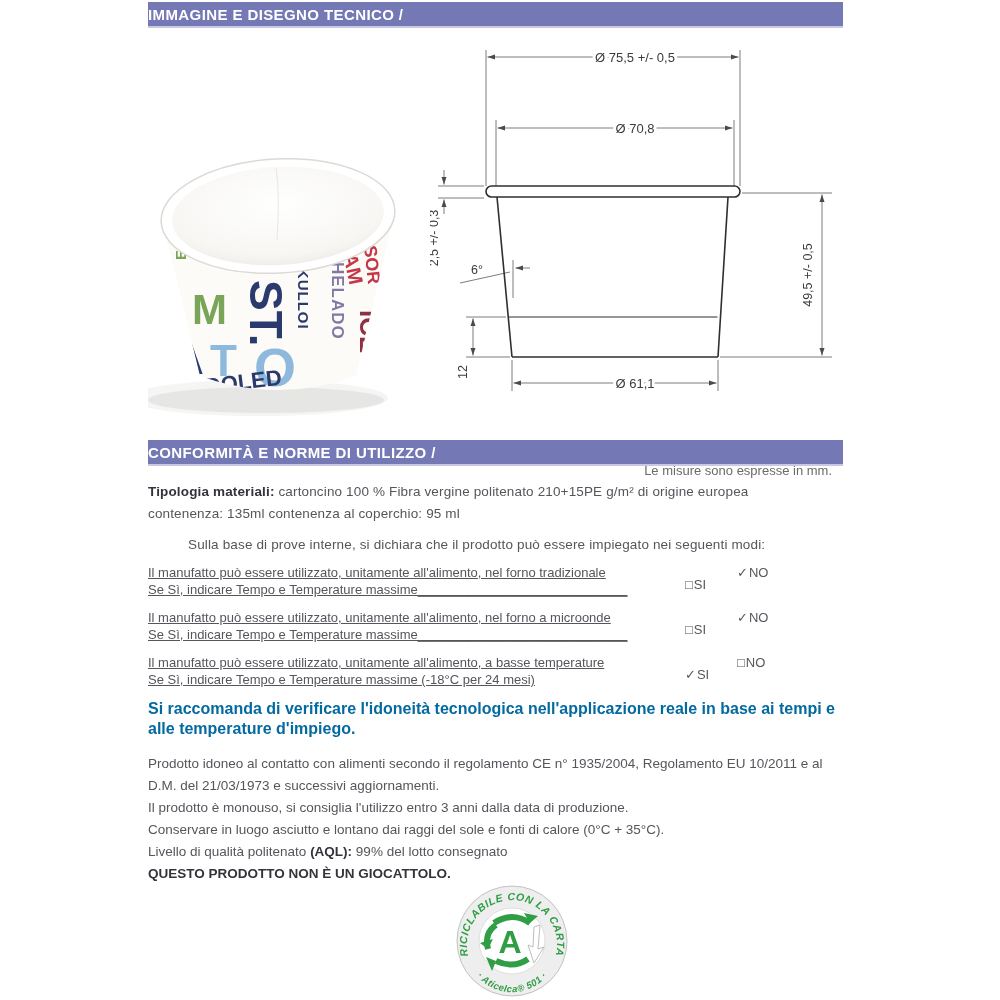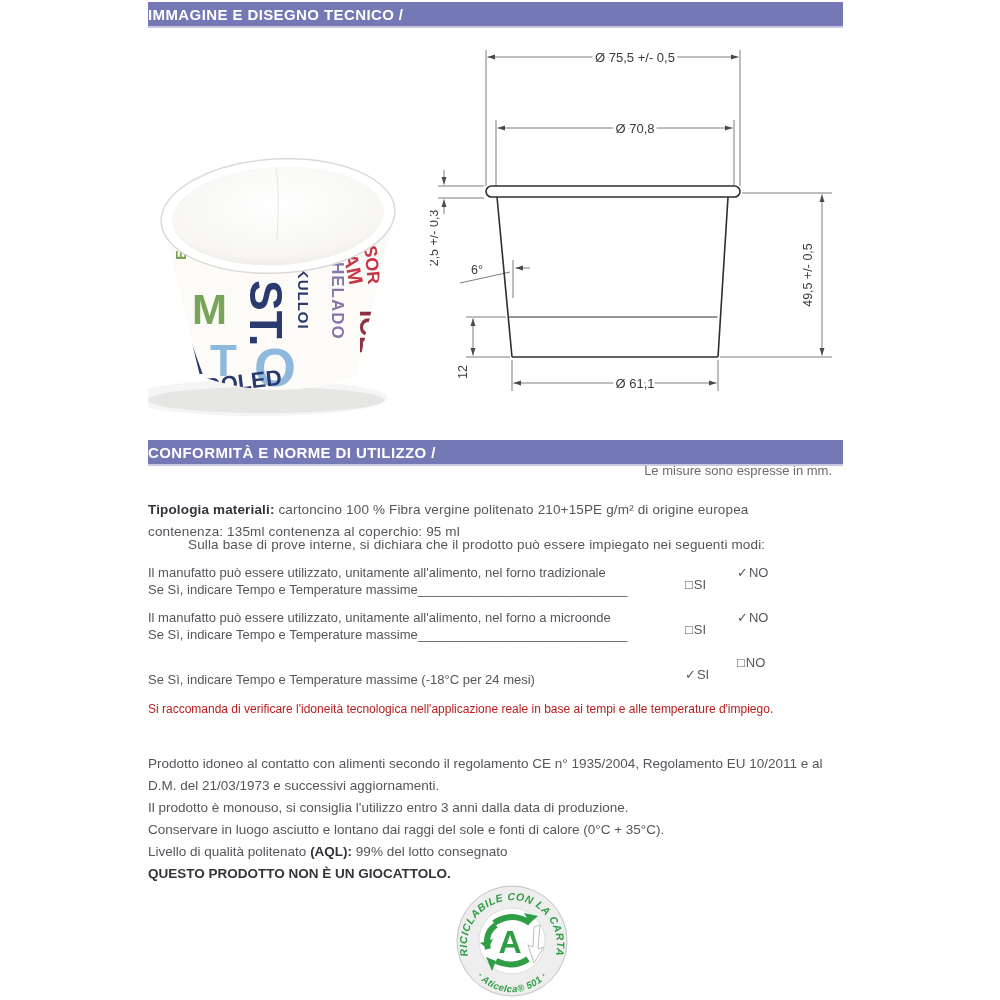--- a/index.html
+++ b/index.html
@@ -5,26 +5,26 @@
   html,body{margin:0;padding:0;background:#ffffff;}
   .page{position:relative;width:1000px;height:1000px;background:#fff;overflow:hidden;
         font-family:"Liberation Sans",sans-serif;color:#55565b;}
   .bar{position:absolute;left:148px;width:695px;height:26px;background:#7478b5;
        border-bottom:2px solid #c7c9e3;color:#fff;font-weight:bold;font-size:15px;
        line-height:26px;padding-left:0;letter-spacing:.4px;box-sizing:border-box;}
   .t{position:absolute;font-size:13.5px;letter-spacing:.15px;line-height:22px;color:#55565b;}
   .b{font-weight:bold;color:#33343a;}
   .note{position:absolute;font-size:13px;color:#6b6b6b;text-align:right;margin-top:48px;}
   .usage-row{position:absolute;left:148px;width:700px;font-size:13px;line-height:17px;color:#55565b;}
-  .usage-text{width:535px;}
+  .usage-text{width:535px;text-decoration:underline;}
   .mark-si{position:absolute;left:537px;top:0;white-space:nowrap;margin-top:12px;}
   .mark-no{position:absolute;left:589px;top:0;white-space:nowrap;}
   .mk{font-size:13px;margin-right:1px;}
-  .boldnote{position:absolute;left:148px;width:690px;font-size:12px;font-weight:normal;
-            color:#b91c1c;line-height:20px;}
+  .boldnote{position:absolute;left:148px;width:690px;font-size:16px;font-weight:bold;
+            color:#0369a1;line-height:20px;}
   .regs{position:absolute;left:148px;width:695px;font-size:13.5px;line-height:22px;}
   svg text{font-family:"Liberation Sans",sans-serif;}
   .dimtxt{font-size:13px;fill:#3b3b3b;paint-order:stroke;stroke:#ffffff;stroke-width:6px;}
   .dimtxt-s{font-size:12.5px;fill:#3b3b3b;}
 </style>
 </head>
 <body>
 
 <div class="page">
 
@@ -126,21 +126,21 @@
     <text class="dimtxt-s" x="47" y="234" text-anchor="middle">6°</text>
     <text class="dimtxt-s" text-anchor="middle" transform="translate(37,332) rotate(-90)">12</text>
     <text class="dimtxt" x="205" y="347.5" text-anchor="middle">Ø 61,1</text>
     <text class="dimtxt-s" text-anchor="middle" transform="translate(382,235) rotate(-90)">49,5  +/- 0,5</text>
   </svg>
 
   <div class="note" style="left:580px;top:415px;width:252px;">Le misure sono espresse in mm.</div>
 
   <div class="bar" style="top:440px;">CONFORMITÀ E NORME DI UTILIZZO /</div>
 
-  <div class="t" style="left:148px;top:499px;width:700px;">
+  <div class="t" style="left:148px;top:481px;width:700px;">
     <span class="b">Tipologia materiali:</span>
     <span>cartoncino 100 % Fibra vergine politenato 210+15PE g/m² di origine europea</span><br>
     <span>contenenza: 135ml contenenza al coperchio: 95 ml</span>
   </div>
 
   <div class="t" style="left:148px;top:534px;width:700px;margin-left:40px;">Sulla base di prove interne, si dichiara che il prodotto può essere impiegato nei seguenti modi:</div>
 
   <div class="usage-row" style="top:564px;">
     <div class="usage-text">
       <span>Il manufatto può essere utilizzato, unitamente all'alimento, nel forno tradizionale</span><br>
@@ -154,21 +154,21 @@
     <div class="usage-text">
       <span>Il manufatto può essere utilizzato, unitamente all'alimento, nel forno a microonde</span><br>
       <span>Se Sì, indicare Tempo e Temperature massime_____________________________</span>
     </div>
     <span class="mark-si"><span class="mk">□</span><span>SI</span></span>
     <span class="mark-no"><span class="mk">✓</span><span>NO</span></span>
   </div>
 
   <div class="usage-row" style="top:654px;">
     <div class="usage-text">
-      <br>
+      <span>Il manufatto può essere utilizzato, unitamente all'alimento, a basse temperature</span><br>
       <span>Se Sì, indicare Tempo e Temperature massime  (-18°C per 24 mesi)</span>
     </div>
     <span class="mark-si"><span class="mk">✓</span><span>SI</span></span>
     <span class="mark-no"><span class="mk">□</span><span>NO</span></span>
   </div>
 
   <div class="boldnote" style="top:699px;">Si raccomanda di verificare l'idoneità tecnologica nell'applicazione reale in base ai tempi e alle temperature d'impiego.</div>
 
   <div class="regs" style="top:753px;">
     <div>Prodotto idoneo al contatto con alimenti secondo il regolamento CE n° 1935/2004, Regolamento EU 10/2011 e al D.M. del 21/03/1973 e successivi aggiornamenti.</div>

